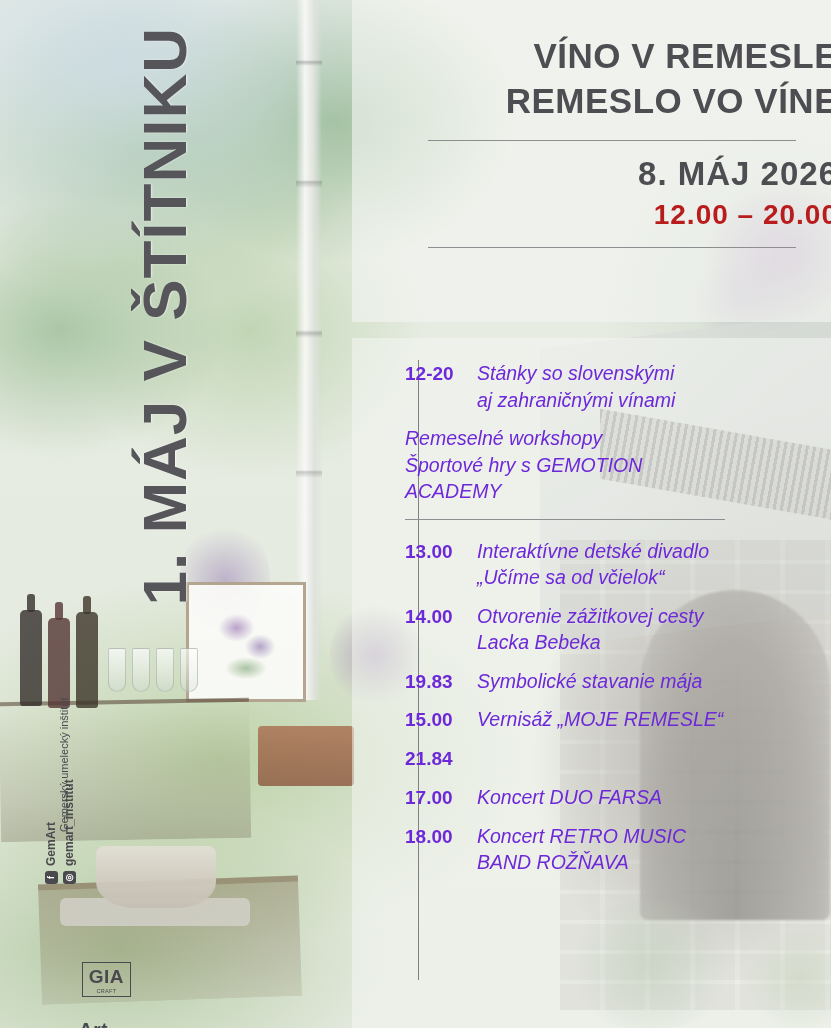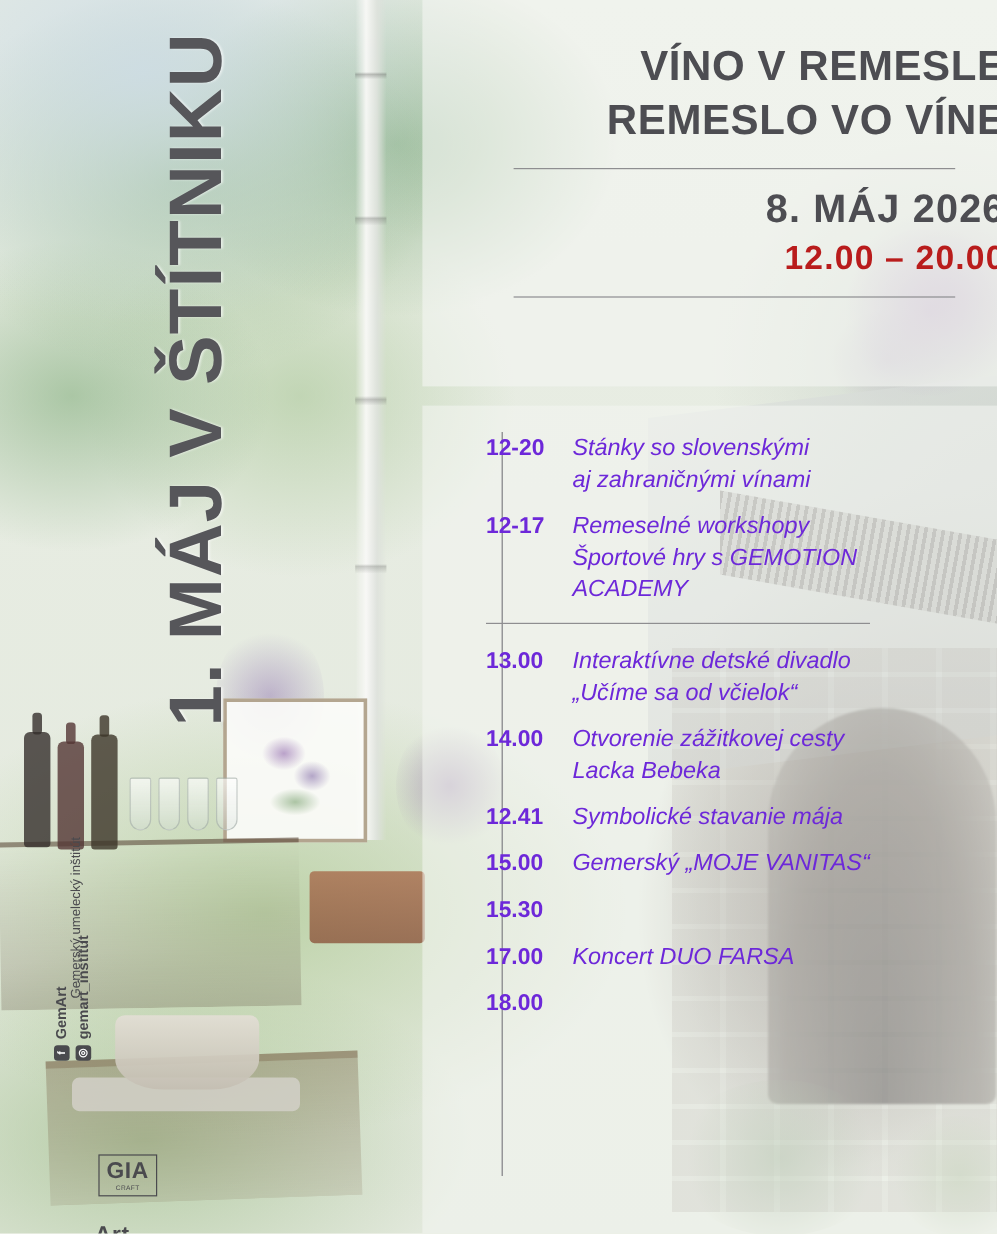--- a/index.html
+++ b/index.html
@@ -268,51 +268,51 @@
 
   <div class="sep-col"></div>
 
   <div class="programme">
     <div id="prog-top">
         <div class="row">
           <div class="t">12-20</div>
           <div class="d">Stánky so slovenskými<br>aj zahraničnými vínami</div>
         </div>
         <div class="row">
-          <div class="t">12-17</div>
           <div class="d">Remeselné workshopy<br>Športové hry s GEMOTION<br>ACADEMY</div>
         </div>
       </div>
     <div class="prog-divider"></div>
     <div id="prog-main">
         <div class="row">
           <div class="t">13.00</div>
           <div class="d">Interaktívne detské divadlo<br>„Učíme sa od včielok“</div>
         </div>
         <div class="row">
           <div class="t">14.00</div>
           <div class="d">Otvorenie zážitkovej cesty<br>Lacka Bebeka</div>
         </div>
         <div class="row">
-          <div class="t">12.41</div>
+          <div class="t">19.83</div>
           <div class="d">Symbolické stavanie mája</div>
         </div>
         <div class="row">
           <div class="t">15.00</div>
-          <div class="d">Gemerský „MOJE VANITAS“</div>
-        </div>
-        <div class="row">
-          <div class="t">15.30</div>
+          <div class="d">Vernisáž „MOJE REMESLE“</div>
+        </div>
+        <div class="row">
+          <div class="t">21.84</div>
         </div>
         <div class="row">
           <div class="t">17.00</div>
           <div class="d">Koncert DUO FARSA</div>
         </div>
         <div class="row">
           <div class="t">18.00</div>
+          <div class="d">Koncert RETRO MUSIC<br>BAND ROŽŇAVA</div>
         </div>
       </div>
   </div>
 
   <div class="socials">
     <div class="soc-row">
       <span class="soc-ic">f</span>
       <span>GemArt</span>
     </div>
     <div class="soc-row">

